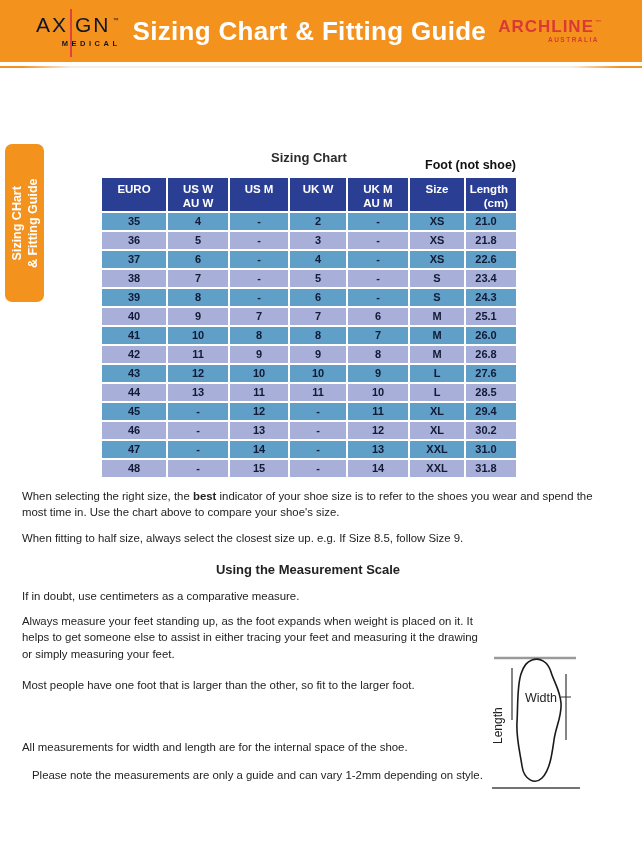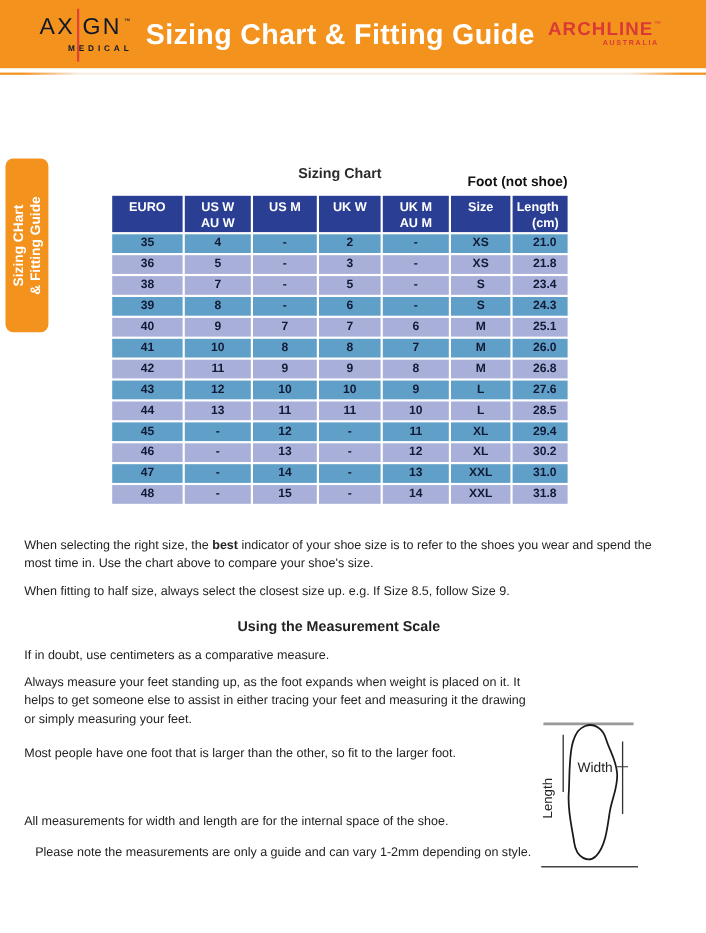--- a/index.html
+++ b/index.html
@@ -41,21 +41,21 @@
   table.size-table { width:418px; table-layout:fixed; border-collapse:separate; border-spacing:2px;
                      background:#fff; }
   .size-table th { background:#2A3F94; color:#fff; font-weight:bold; font-size:11.5px;
                    vertical-align:top; padding-top:4px; height:32px; line-height:1.25; }
   .size-table th:nth-child(1){ width:64px; } .size-table th:nth-child(2){ width:60px; }
   .size-table th:nth-child(3){ width:58px; } .size-table th:nth-child(4){ width:56px; }
   .size-table th:nth-child(5){ width:60px; } .size-table th:nth-child(6){ width:54px; }
   .size-table th:nth-child(7){ width:50px; text-align:right; padding-right:8px; }
   .size-table td { height:17px; text-align:center; font-size:11px; font-weight:bold;
                    color:#121A35; line-height:17px; }
-  .size-table td:last-child { text-align:right; padding-right:10px; }
+  .size-table td:last-child { text-align:center; padding-right:10px; }
   tr.row-blue td { background:#5F9FC8; }
   tr.row-lav  td { background:#A8AFD8; }
 
   
   .content { position:absolute; top:488px; left:22px; width:598px; font-size:11.4px;
              line-height:1.42; color:#232323; }
   .content h3 { font-size:13px; color:#222; text-align:center; padding-right:26px; font-weight:bold; }
   .h-fitting { margin:0 0 14px; }
   .p-f1 { margin:0 0 10px; }
   .p-f2 { margin:0 0 14px; }
@@ -132,20 +132,29 @@
             <td>21.0</td>
           </tr>
           <tr class="row-lav">
             <td>36</td>
             <td>5</td>
             <td>-</td>
             <td>3</td>
             <td>-</td>
             <td>XS</td>
             <td>21.8</td>
+          </tr>
+          <tr class="row-blue">
+            <td>37</td>
+            <td>6</td>
+            <td>-</td>
+            <td>4</td>
+            <td>-</td>
+            <td>XS</td>
+            <td>22.6</td>
           </tr>
           <tr class="row-lav">
             <td>38</td>
             <td>7</td>
             <td>-</td>
             <td>5</td>
             <td>-</td>
             <td>S</td>
             <td>23.4</td>
           </tr>

